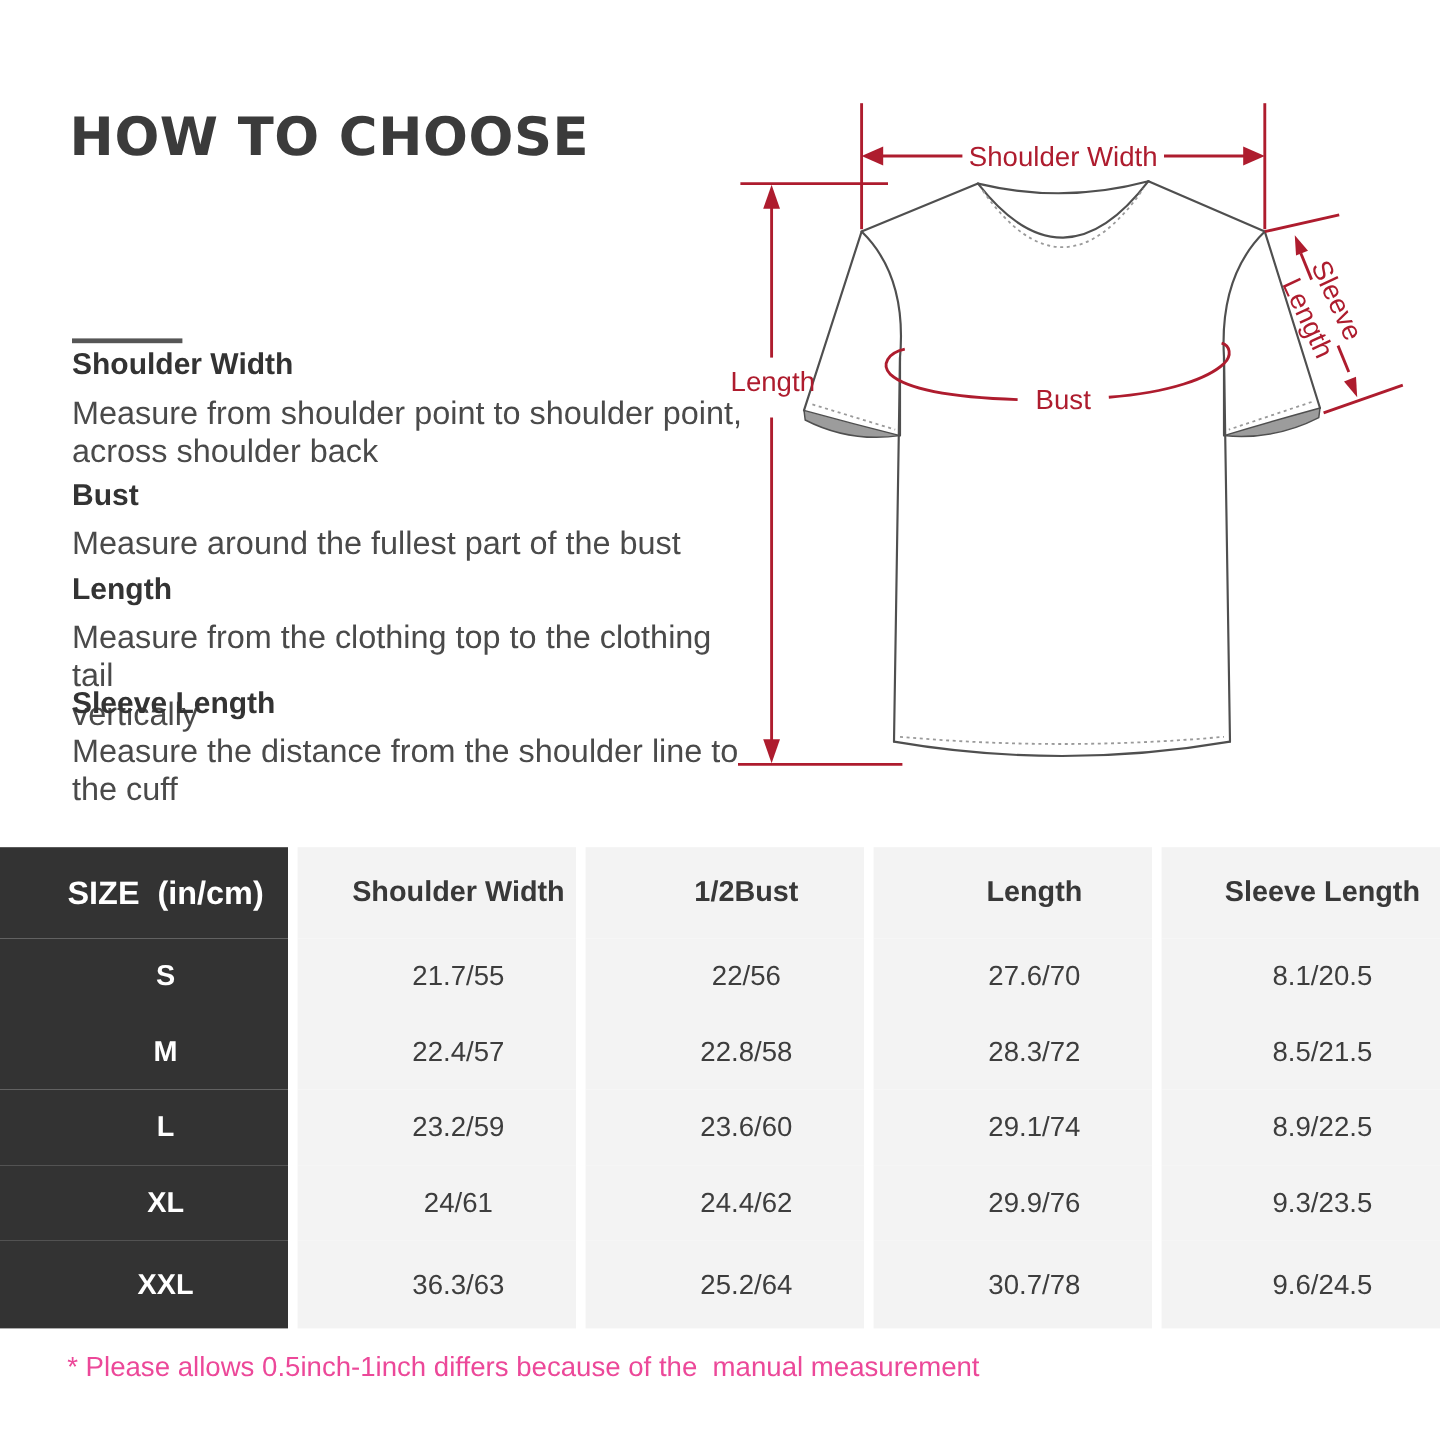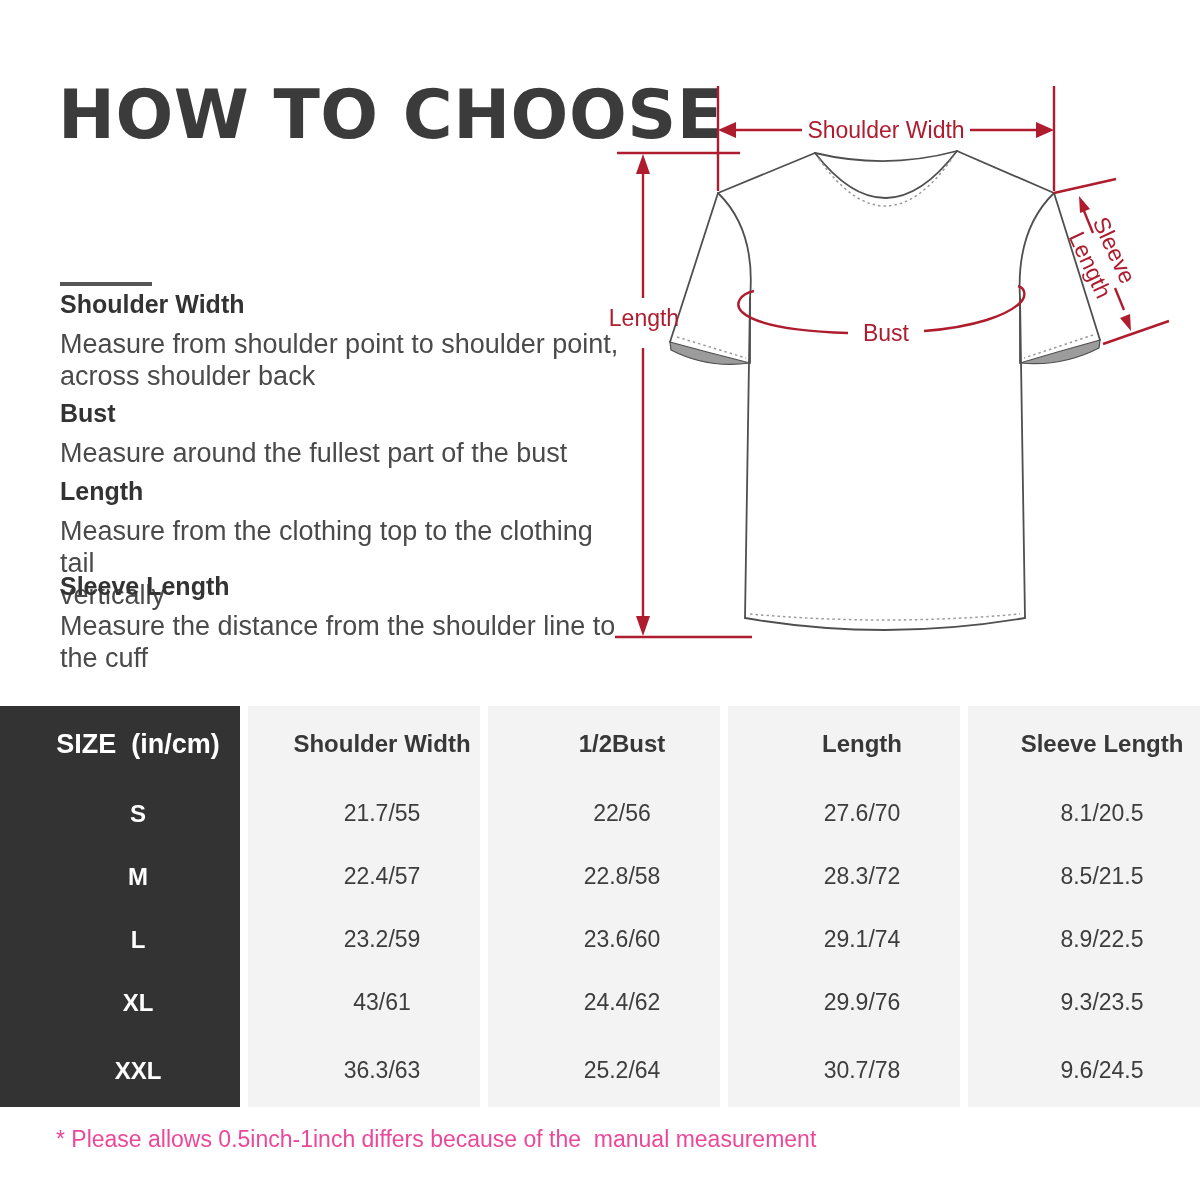--- a/index.html
+++ b/index.html
@@ -4,21 +4,21 @@
 <style>
   html,body{margin:0;padding:0;}
   body{
     width:1200px;height:1200px;position:relative;background:#ffffff;
     font-family:"Liberation Sans",sans-serif;color:#3b3b3b;overflow:hidden;
   }
   
   .title{
     position:absolute;left:58px;top:78px;
     font-family:"DejaVu Sans",sans-serif;font-weight:bold;
-    font-size:68px;line-height:74px;letter-spacing:.5px;color:#3b3b3b;
+    font-size:44px;line-height:74px;letter-spacing:.5px;color:#3b3b3b;
   }
   .divider{position:absolute;left:60px;top:282px;width:92px;height:4px;background:#565656;}
   
   .guide-item{position:absolute;left:60px;width:560px;}
   .gi-0{top:290px;} .gi-1{top:399px;} .gi-2{top:477px;} .gi-3{top:572px;}
   .guide-item h3{margin:0 0 9px 0;font-size:25px;font-weight:bold;color:#333333;}
   .guide-item p{margin:0;font-size:27px;line-height:32px;color:#4a4a4a;white-space:pre-line;}
   
   .diagram{position:absolute;left:590px;top:60px;width:610px;height:600px;}
   .red-label{font-family:"Liberation Sans",sans-serif;font-size:23px;fill:#AE1C2E;}
@@ -146,21 +146,21 @@
   <div class="cell c-light">28.3/72</div>
   <div class="cell c-light">8.5/21.5</div>
 
   <div class="cell c-dark size-hd">L</div>
   <div class="cell c-light">23.2/59</div>
   <div class="cell c-light">23.6/60</div>
   <div class="cell c-light">29.1/74</div>
   <div class="cell c-light">8.9/22.5</div>
 
   <div class="cell c-dark size-hd">XL</div>
-  <div class="cell c-light">43/61</div>
+  <div class="cell c-light">24/61</div>
   <div class="cell c-light">24.4/62</div>
   <div class="cell c-light">29.9/76</div>
   <div class="cell c-light">9.3/23.5</div>
 
   <div class="cell c-dark size-hd">XXL</div>
   <div class="cell c-light">36.3/63</div>
   <div class="cell c-light">25.2/64</div>
   <div class="cell c-light">30.7/78</div>
   <div class="cell c-light">9.6/24.5</div>
 </div>

